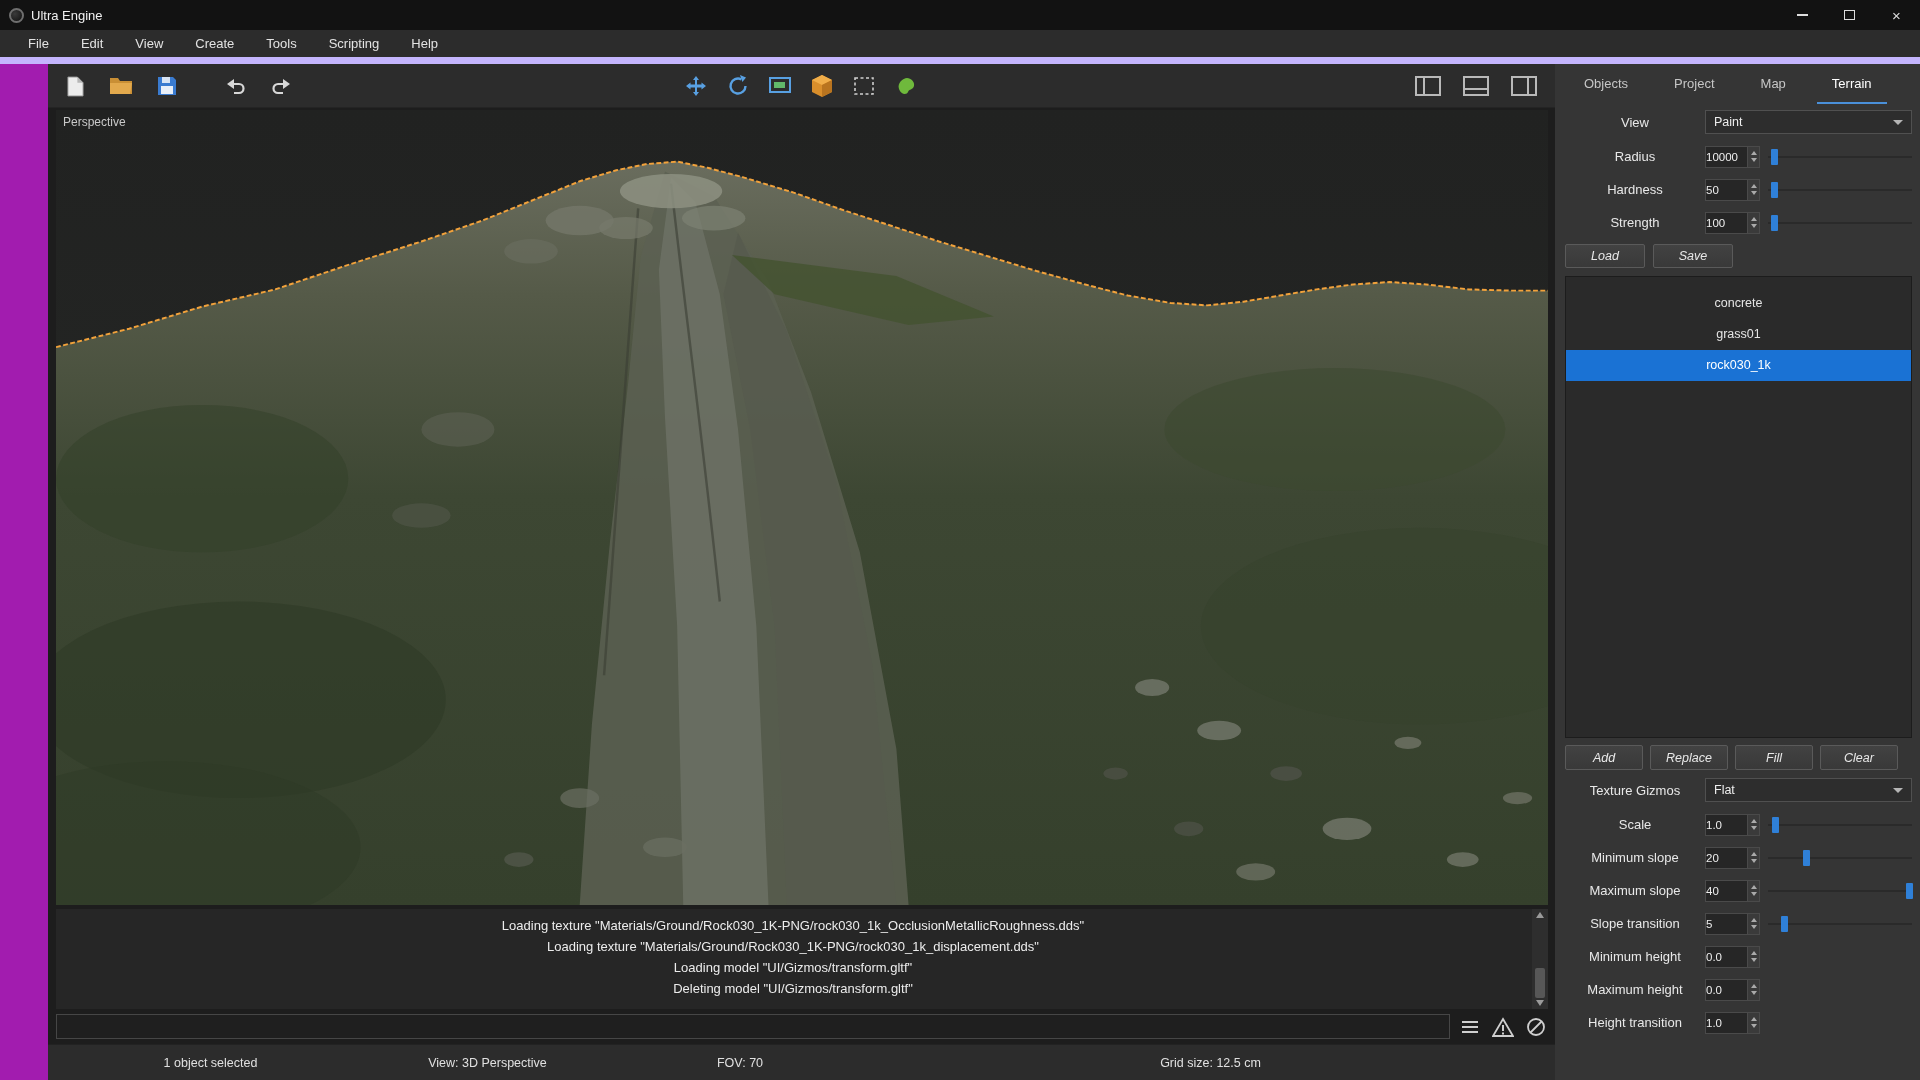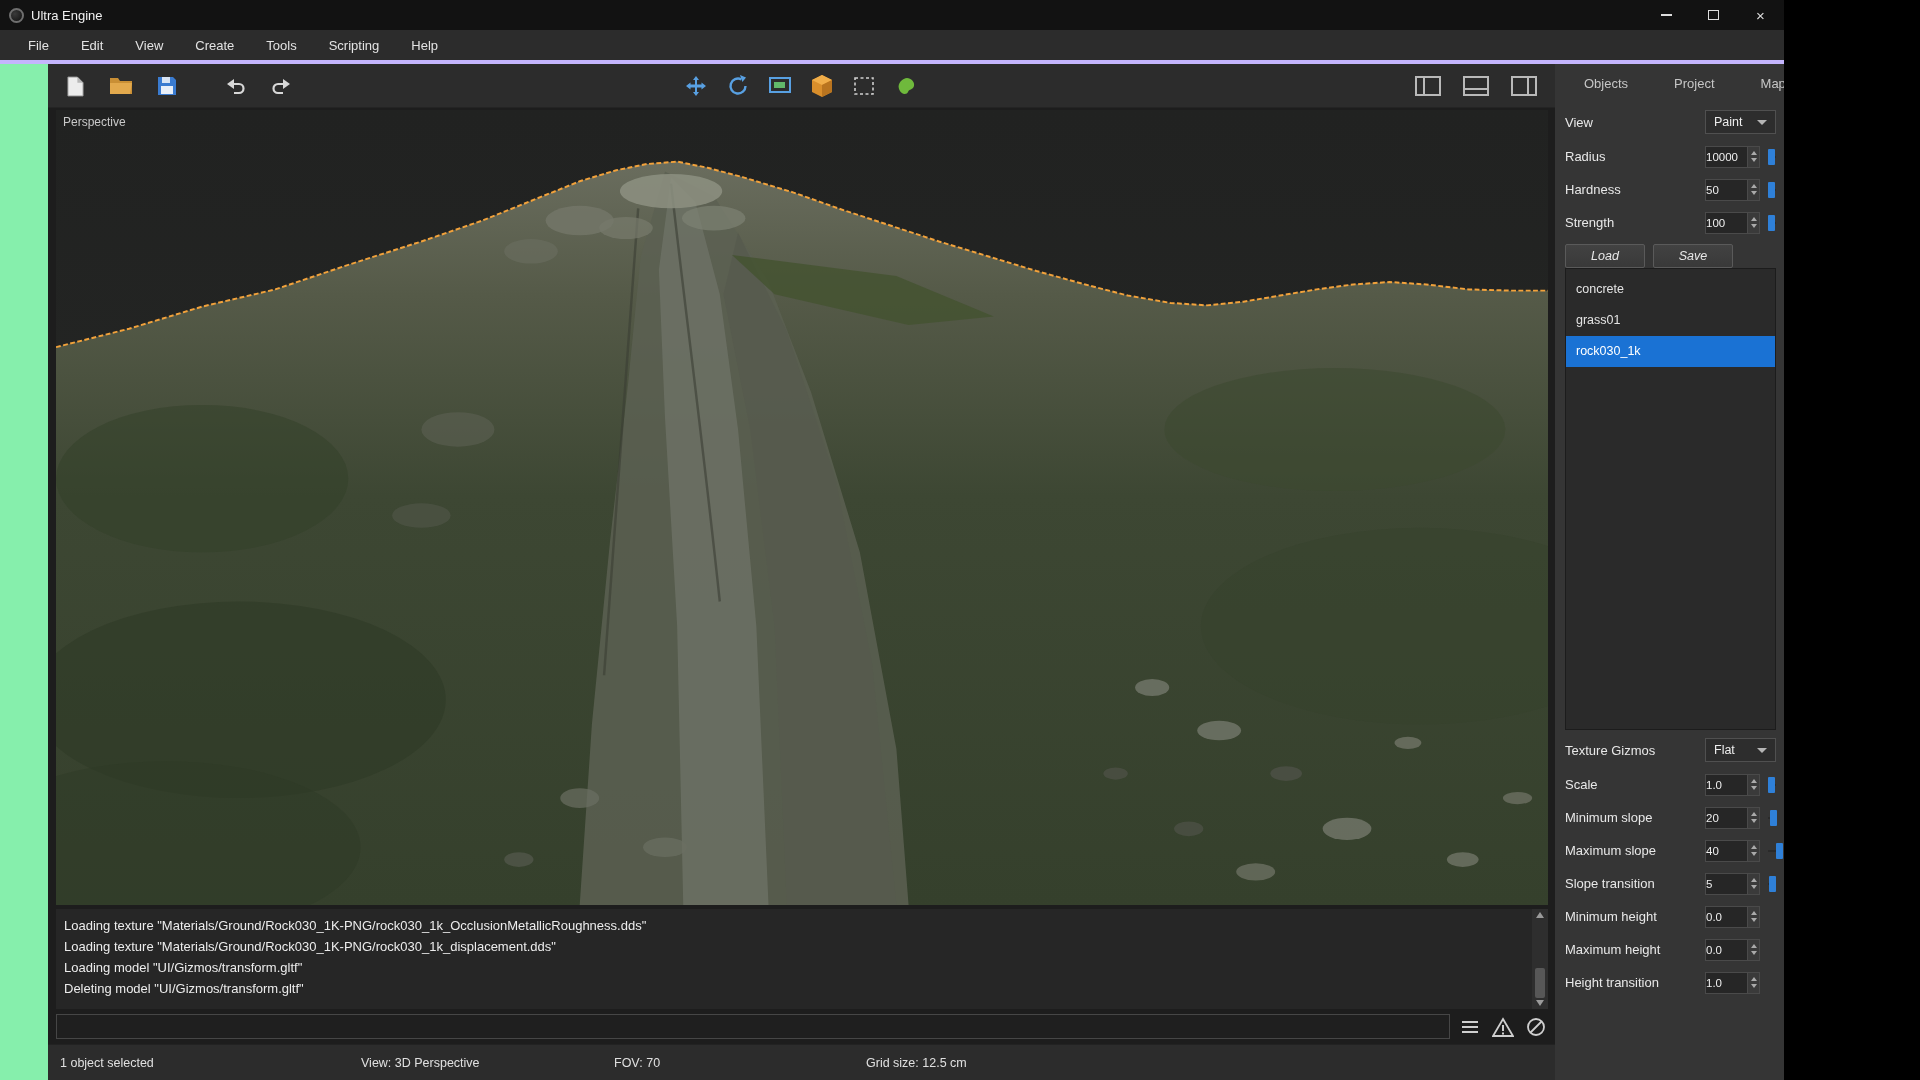--- a/index.html
+++ b/index.html
@@ -1,30 +1,30 @@
 <!DOCTYPE html>
 <html><head>
 <meta charset="utf-8">
 <style>
   * { margin:0; padding:0; box-sizing:border-box; }
   html,body { background:#000; }
   body { font-family:"Liberation Sans", sans-serif; }
-  .app { position:relative; width:1784px; height:1080px; background:#86efac; color:#ddd; overflow:hidden; }
+  .app { position:relative; width:1920px; height:1080px; background:#a21caf; color:#ddd; overflow:hidden;text-align:center; }
 
   
   .titlebar { height:30px; background:#121212; display:flex; align-items:center; }
   .app-icon { width:15px; height:15px; border-radius:50%; background:radial-gradient(circle at 35% 35%, #3a3a3a, #101010); border:2px solid #6f6f6f; margin:0 7px 0 9px; }
   .title { font-size:13px; color:#f0f0f0; }
   .win-controls { margin-left:auto; display:flex; height:100%; }
   .win-btn { width:47px; height:100%; display:flex; align-items:center; justify-content:center; color:#ddd; font-size:15px; }
   .min-glyph { width:11px; height:0; border-top:2px solid #ddd; }
   .max-glyph { width:11px; height:10px; border:1.5px solid #ddd; }
 
   
-  .menubar { height:34px; background:#2c2c2c; display:flex; align-items:center; padding-left:12px; border-bottom:4px solid #c4b5fd; }
+  .menubar { height:34px; background:#2c2c2c; display:flex; align-items:center; padding-left:12px; border-bottom:7px solid #c4b5fd; }
   .menu-item { padding:0 16px; font-size:13px; color:#e3e3e3; line-height:33px; }
 
   
   .content { display:flex; height:1016px; }
   .left-col { width:1507px; display:flex; flex-direction:column; background:#1d1d1d; flex:none;margin-left:48px; }
 
   
   .toolbar { height:44px; background:#2c2c2c; position:relative; flex:none; border-bottom:1px solid #242424; }
   .tb-group { position:absolute; top:0; height:44px; display:flex; align-items:center; }
   .tb-left { left:12px; gap:16px; }
@@ -87,21 +87,21 @@
   .dropdown { flex:1; height:24px; background:#2d2d2d; border:1px solid #505050; display:flex; align-items:center; padding:0 8px; font-size:12.5px; color:#eee; }
   .dd-caret { margin-left:auto; width:0; height:0; border-left:5px solid transparent; border-right:5px solid transparent; border-top:5px solid #b5b5b5; }
 
   .btn { height:24px; background:linear-gradient(#424242,#393939); border:1px solid #5a5a5a; border-radius:2px; color:#e8e8e8; font-size:12.5px; display:flex; align-items:center; justify-content:center; }
   .btn-row { display:flex; flex:none;font-style:italic; }
   .row-loadsave { margin:5px 0 0 0; gap:8px; }
   .row-loadsave .btn { width:80px; }
   .row-actions { margin-top:7px; gap:7px; }
   .row-actions .btn { width:78px; height:25px; }
 
-  .texlist { height:462px; background:#2a2a2a; border:1px solid #1c1c1c; margin-top:0; flex:none; padding-top:5px; overflow:hidden; }
+  .texlist { height:462px; background:#2a2a2a; border:1px solid #1c1c1c; margin-top:8px; flex:none; padding-top:11px; overflow:hidden; }
   .texitem { height:31px; line-height:31px; padding:0 10px; font-size:12.5px; color:#e4e4e4; }
   .texitem.selected { background:#1a72d4; color:#fff; }
 
   .row-texmap { margin-top:2px; }
 </style>
 </head>
 <body>
 
 <div class="app">
 
@@ -390,20 +390,26 @@
         <span class="btn">Load</span>
         <span class="btn">Save</span>
       </div>
 
       <div class="texlist">
         <div class="texitem">concrete</div>
         <div class="texitem">grass01</div>
         <div class="texitem selected">rock030_1k</div>
       </div>
 
+      <div class="btn-row row-actions">
+        <span class="btn">Add</span>
+        <span class="btn">Replace</span>
+        <span class="btn">Fill</span>
+        <span class="btn">Clear</span>
+      </div>
 
       <div class="prow prow-tool row-texmap">
         <span class="plabel">Texture Gizmos</span>
         <span class="dropdown">
           <span>Flat</span>
           <span class="dd-caret"></span>
         </span>
       </div>
 
       <div class="prow">

